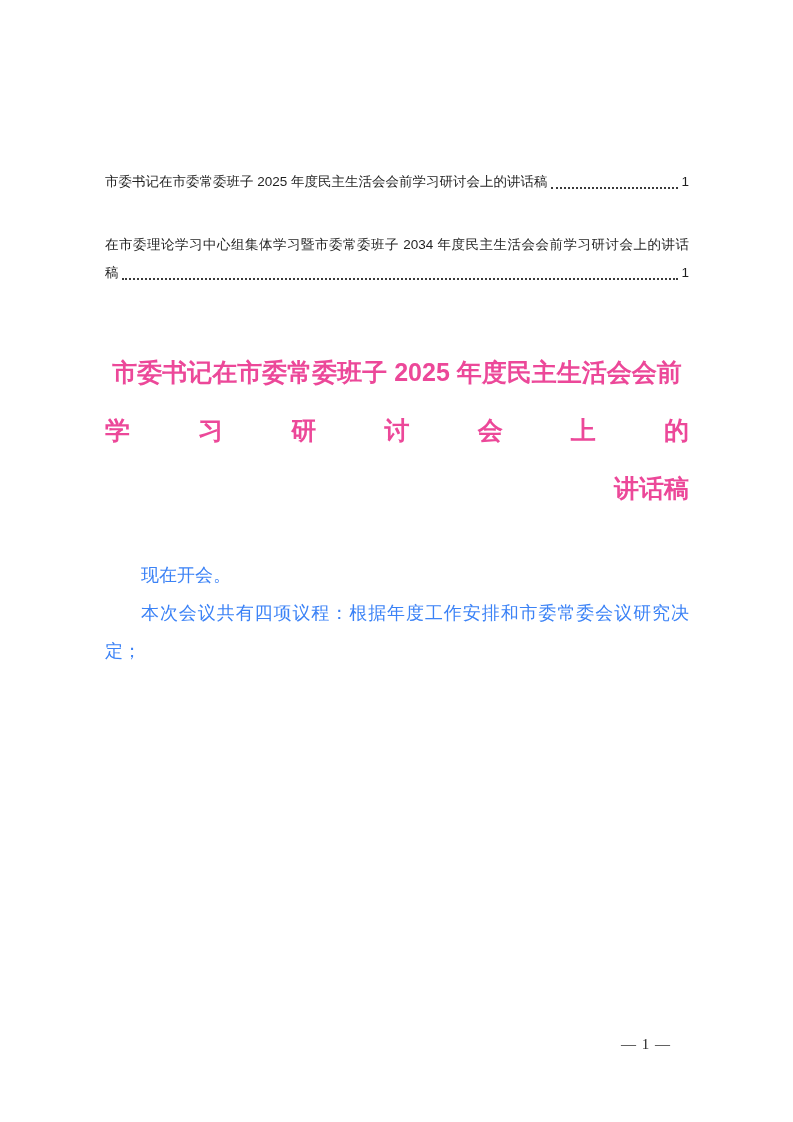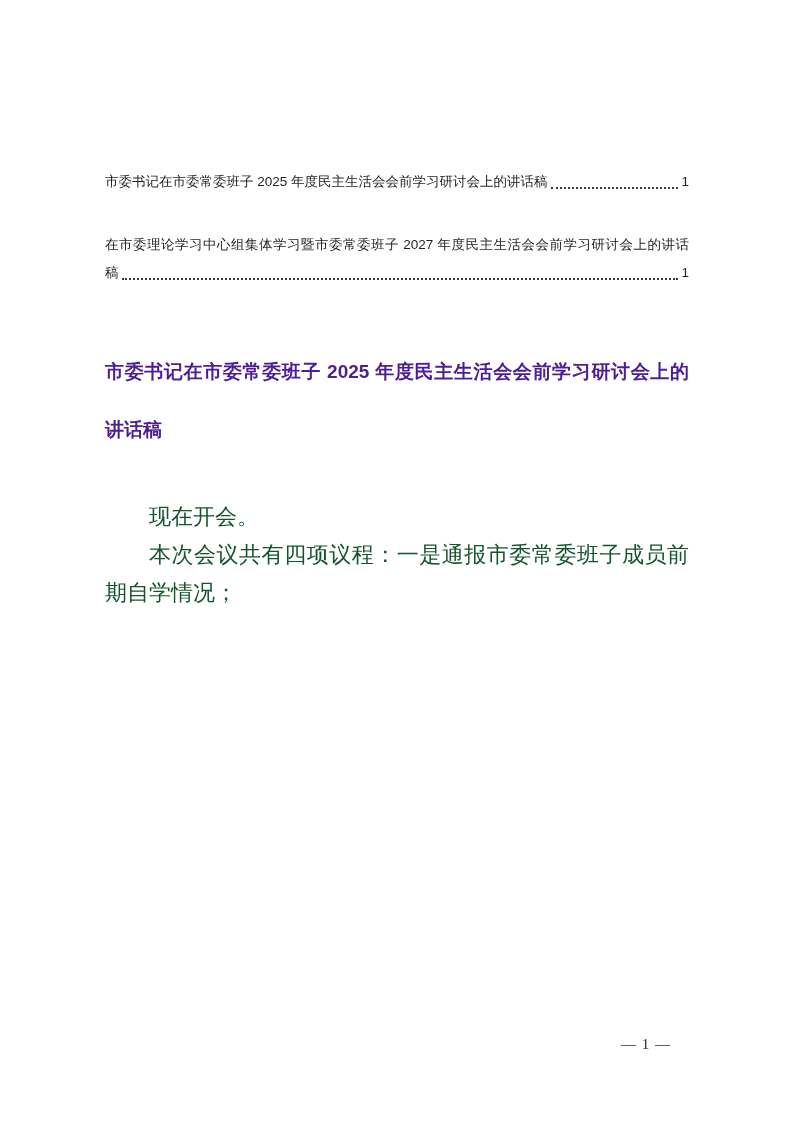--- a/index.html
+++ b/index.html
@@ -46,36 +46,36 @@
   .toc-wrap-line {
     text-align: justify;
     text-align-last: justify;
   }
 
   
   .doc-title {
     margin: 56px 0 0 0;
     font-family: "Liberation Sans", sans-serif;
     font-weight: bold;
-    font-size: 19px;
+    font-size: 25px;
     line-height: 58px;
-    color: #4c1d95;
+    color: #ec4899;
   }
   .title-line-1 {
     text-align: center;
     text-align-last: justify;
   }
-  .title-line-2 { text-align: left; }
+  .title-line-2 { text-align: right; }
 
   
   .doc-body {
     margin-top: 39px;
-    font-size: 22px;
+    font-size: 18px;
     line-height: 38px;
-    color: #14532d;
+    color: #3b82f6;
   }
   .doc-body p {
     margin: 0;
     text-indent: 2em;
     text-align: justify;
   }
 
   
   .page-footer {
     position: absolute;
@@ -95,35 +95,35 @@
 
     <div class="toc-entry-first">
       <div class="toc-row">
         <span class="toc-text">市委书记在市委常委班子 2025 年度民主生活会会前学习研讨会上的讲话稿</span>
         <span class="toc-leader"></span>
         <span class="toc-pagenum">1</span>
       </div>
     </div>
 
     <div class="toc-entry-second">
-      <div class="toc-wrap-line">在市委理论学习中心组集体学习暨市委常委班子 2027 年度民主生活会会前学习研讨会上的讲话</div>
+      <div class="toc-wrap-line">在市委理论学习中心组集体学习暨市委常委班子 2034 年度民主生活会会前学习研讨会上的讲话</div>
       <div class="toc-row">
         <span class="toc-text">稿</span>
         <span class="toc-leader"></span>
         <span class="toc-pagenum">1</span>
       </div>
     </div>
 
   </div>
 
   <h1 class="doc-title">
     <div class="title-line-1">市委书记在市委常委班子 2025 年度民主生活会会前学习研讨会上的</div>
     <div class="title-line-2">讲话稿</div>
   </h1>
 
   <div class="doc-body">
     <p>现在开会。</p>
-    <p>本次会议共有四项议程：一是通报市委常委班子成员前期自学情况；</p>
+    <p>本次会议共有四项议程：根据年度工作安排和市委常委会议研究决定；</p>
   </div>
 
   <div class="page-footer">— 1 —</div>
 
 </div>
 
 </body></html>

